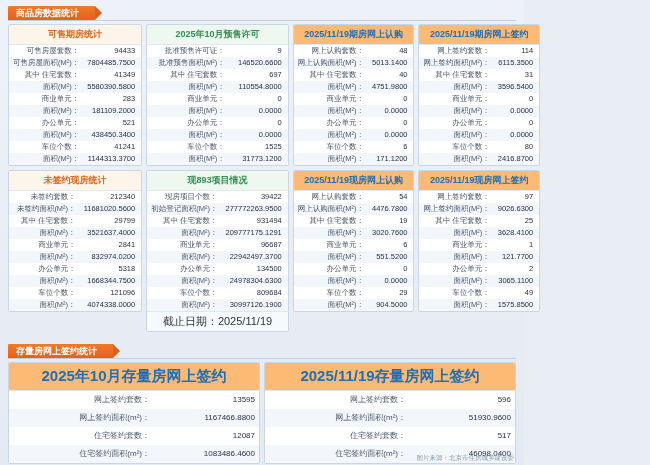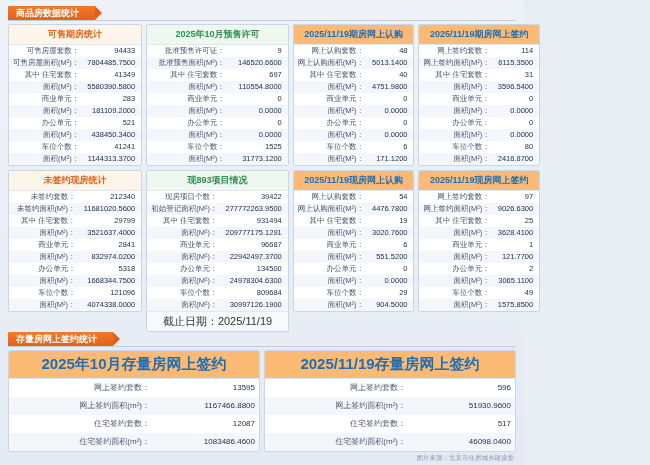--- a/index.html
+++ b/index.html
@@ -70,21 +70,21 @@
   td.val{text-align:right;color:#1f2a44;width:42%;padding-right:6px;}
   tr.alt td{background:#f3f7fc;}
 
   .footnote{
     text-align:center;font-size:11px;color:#333;
     border-top:1px solid #dfe7f1;background:#f7fafd;
     padding:2px 0;
   }
 
   
-  .bottom-wrap{margin-top:0;}
+  .bottom-wrap{margin-top:12px;}
   .grid2{display:flex;gap:4px;}
   .grid2 .card{flex:1;}
   .bottom .card-title{font-size:15px;padding:4px 0;}
   .bottom td{padding:3px 4px;font-size:8px;line-height:12px;}
 
   .credit{
     position:absolute;right:10px;bottom:2px;
     font-size:6.5px;color:#8b97a8;
   }
 </style>

